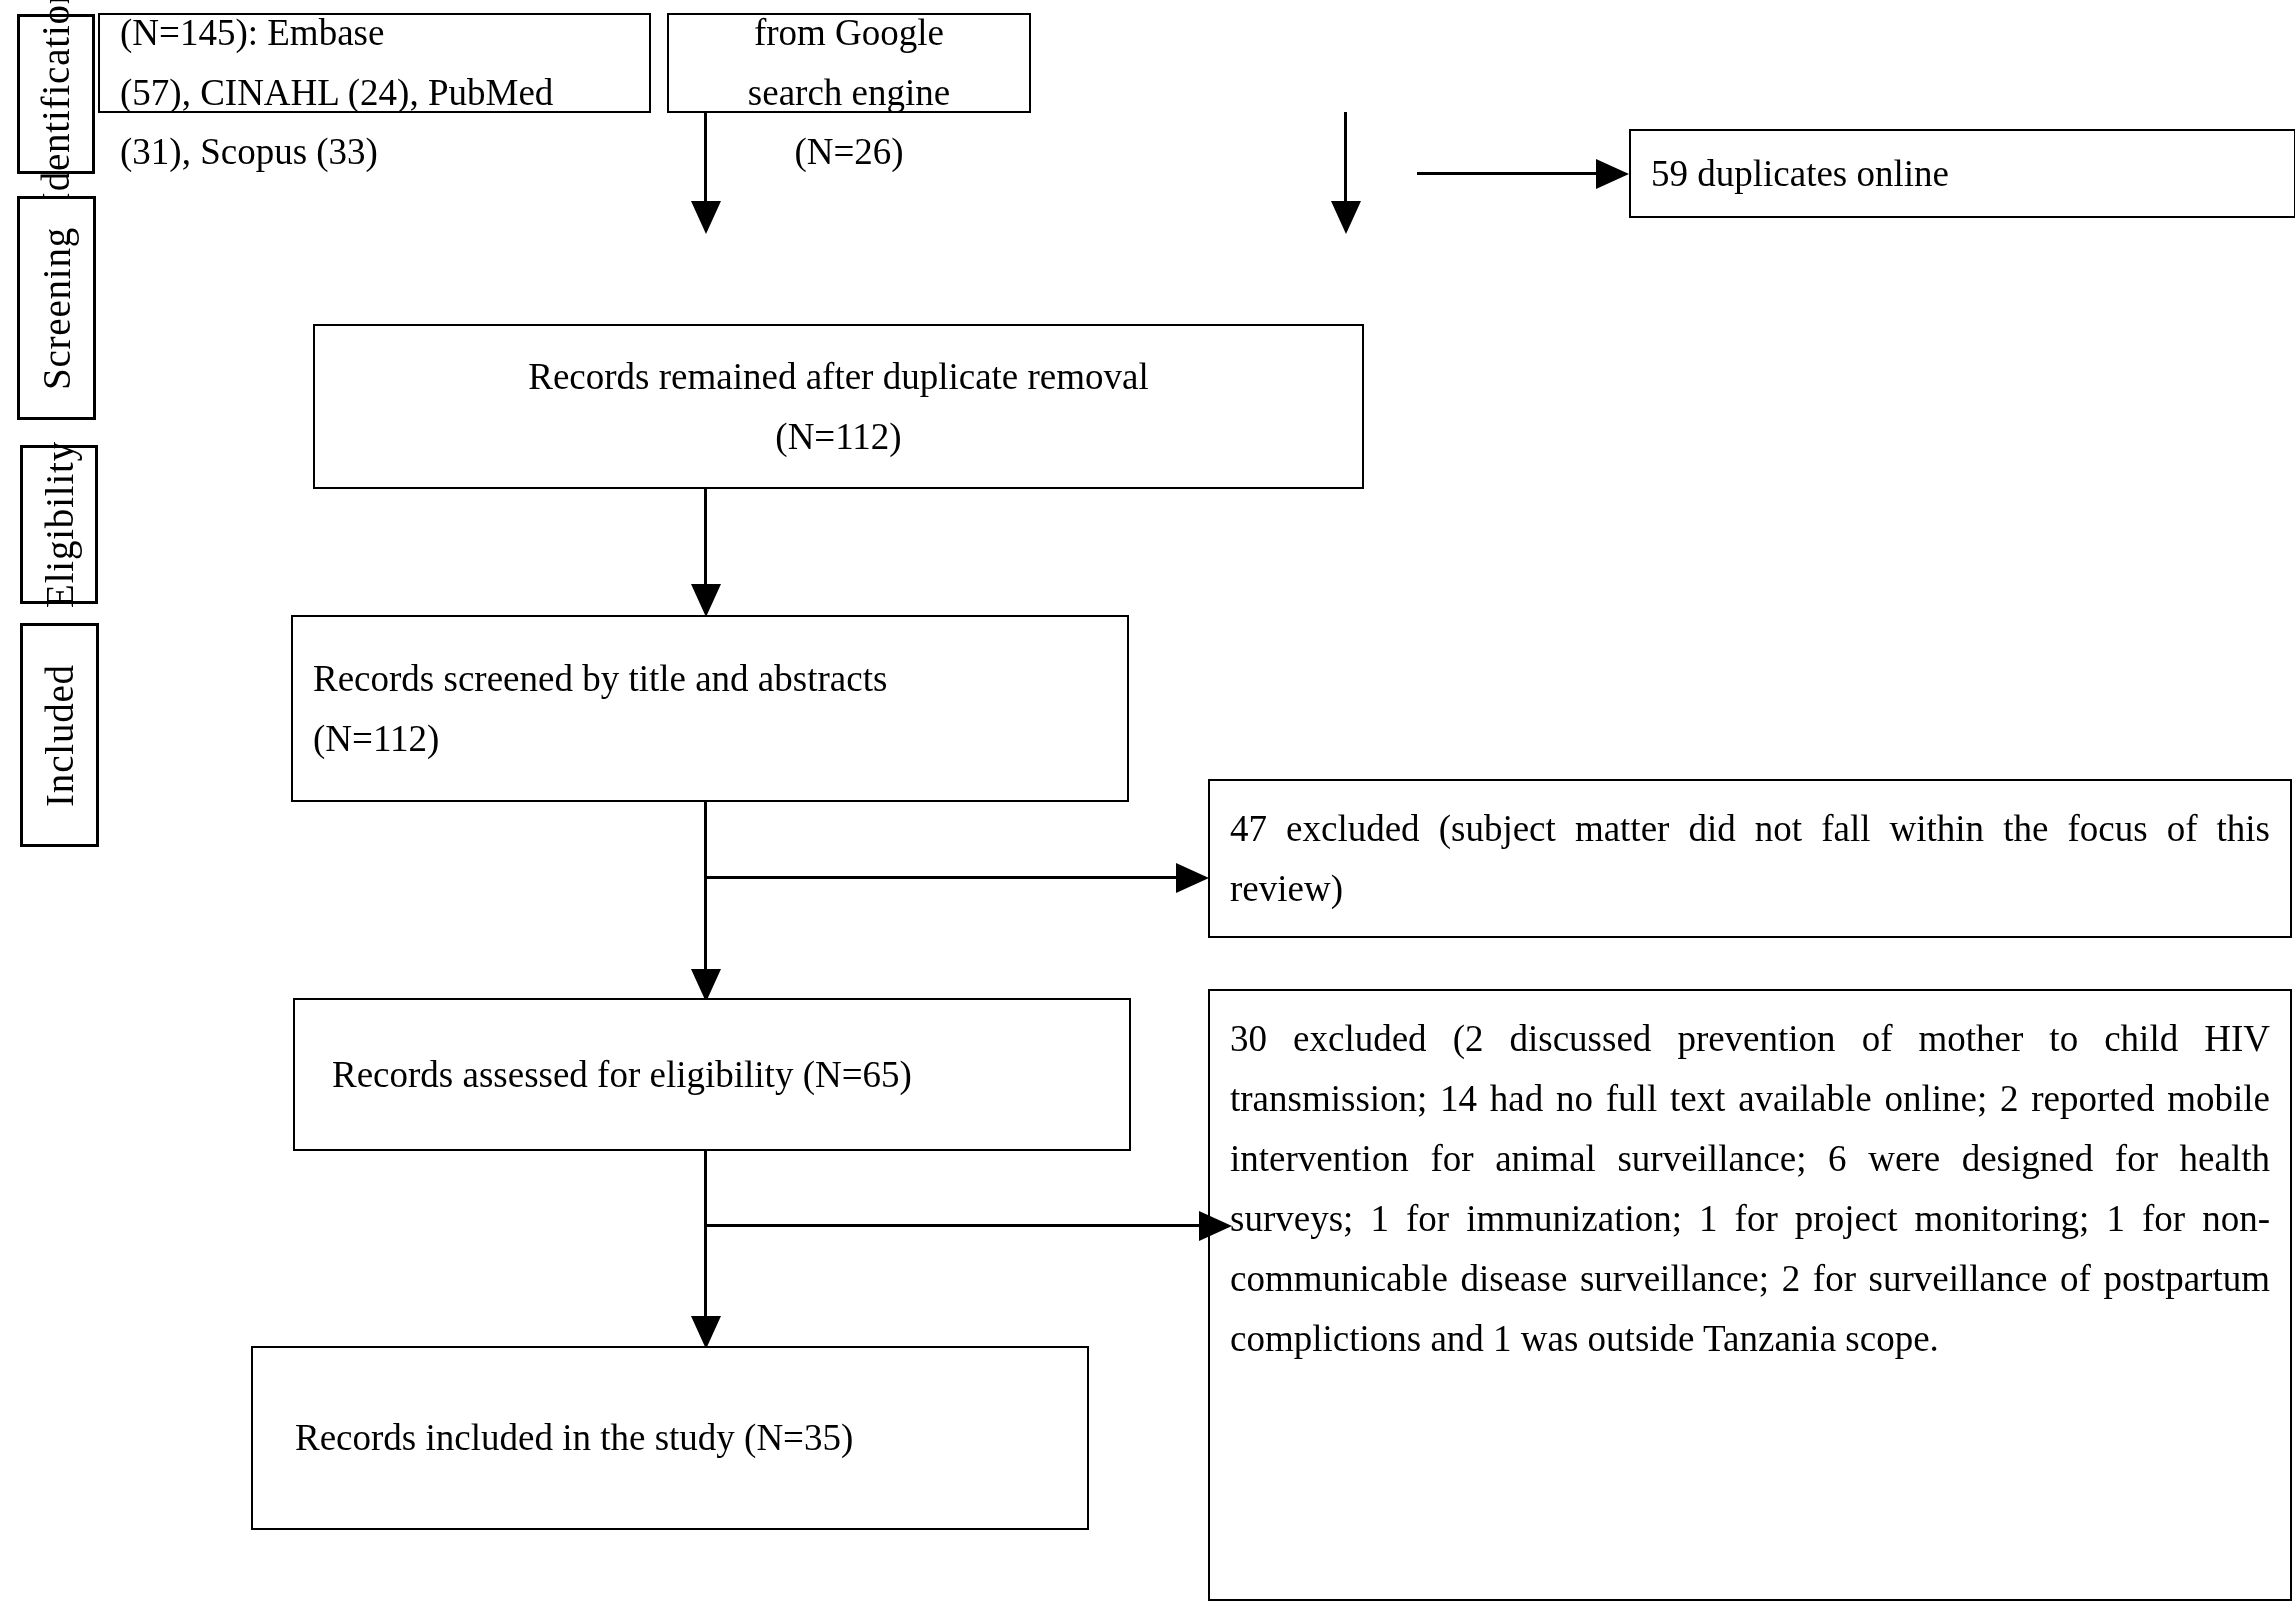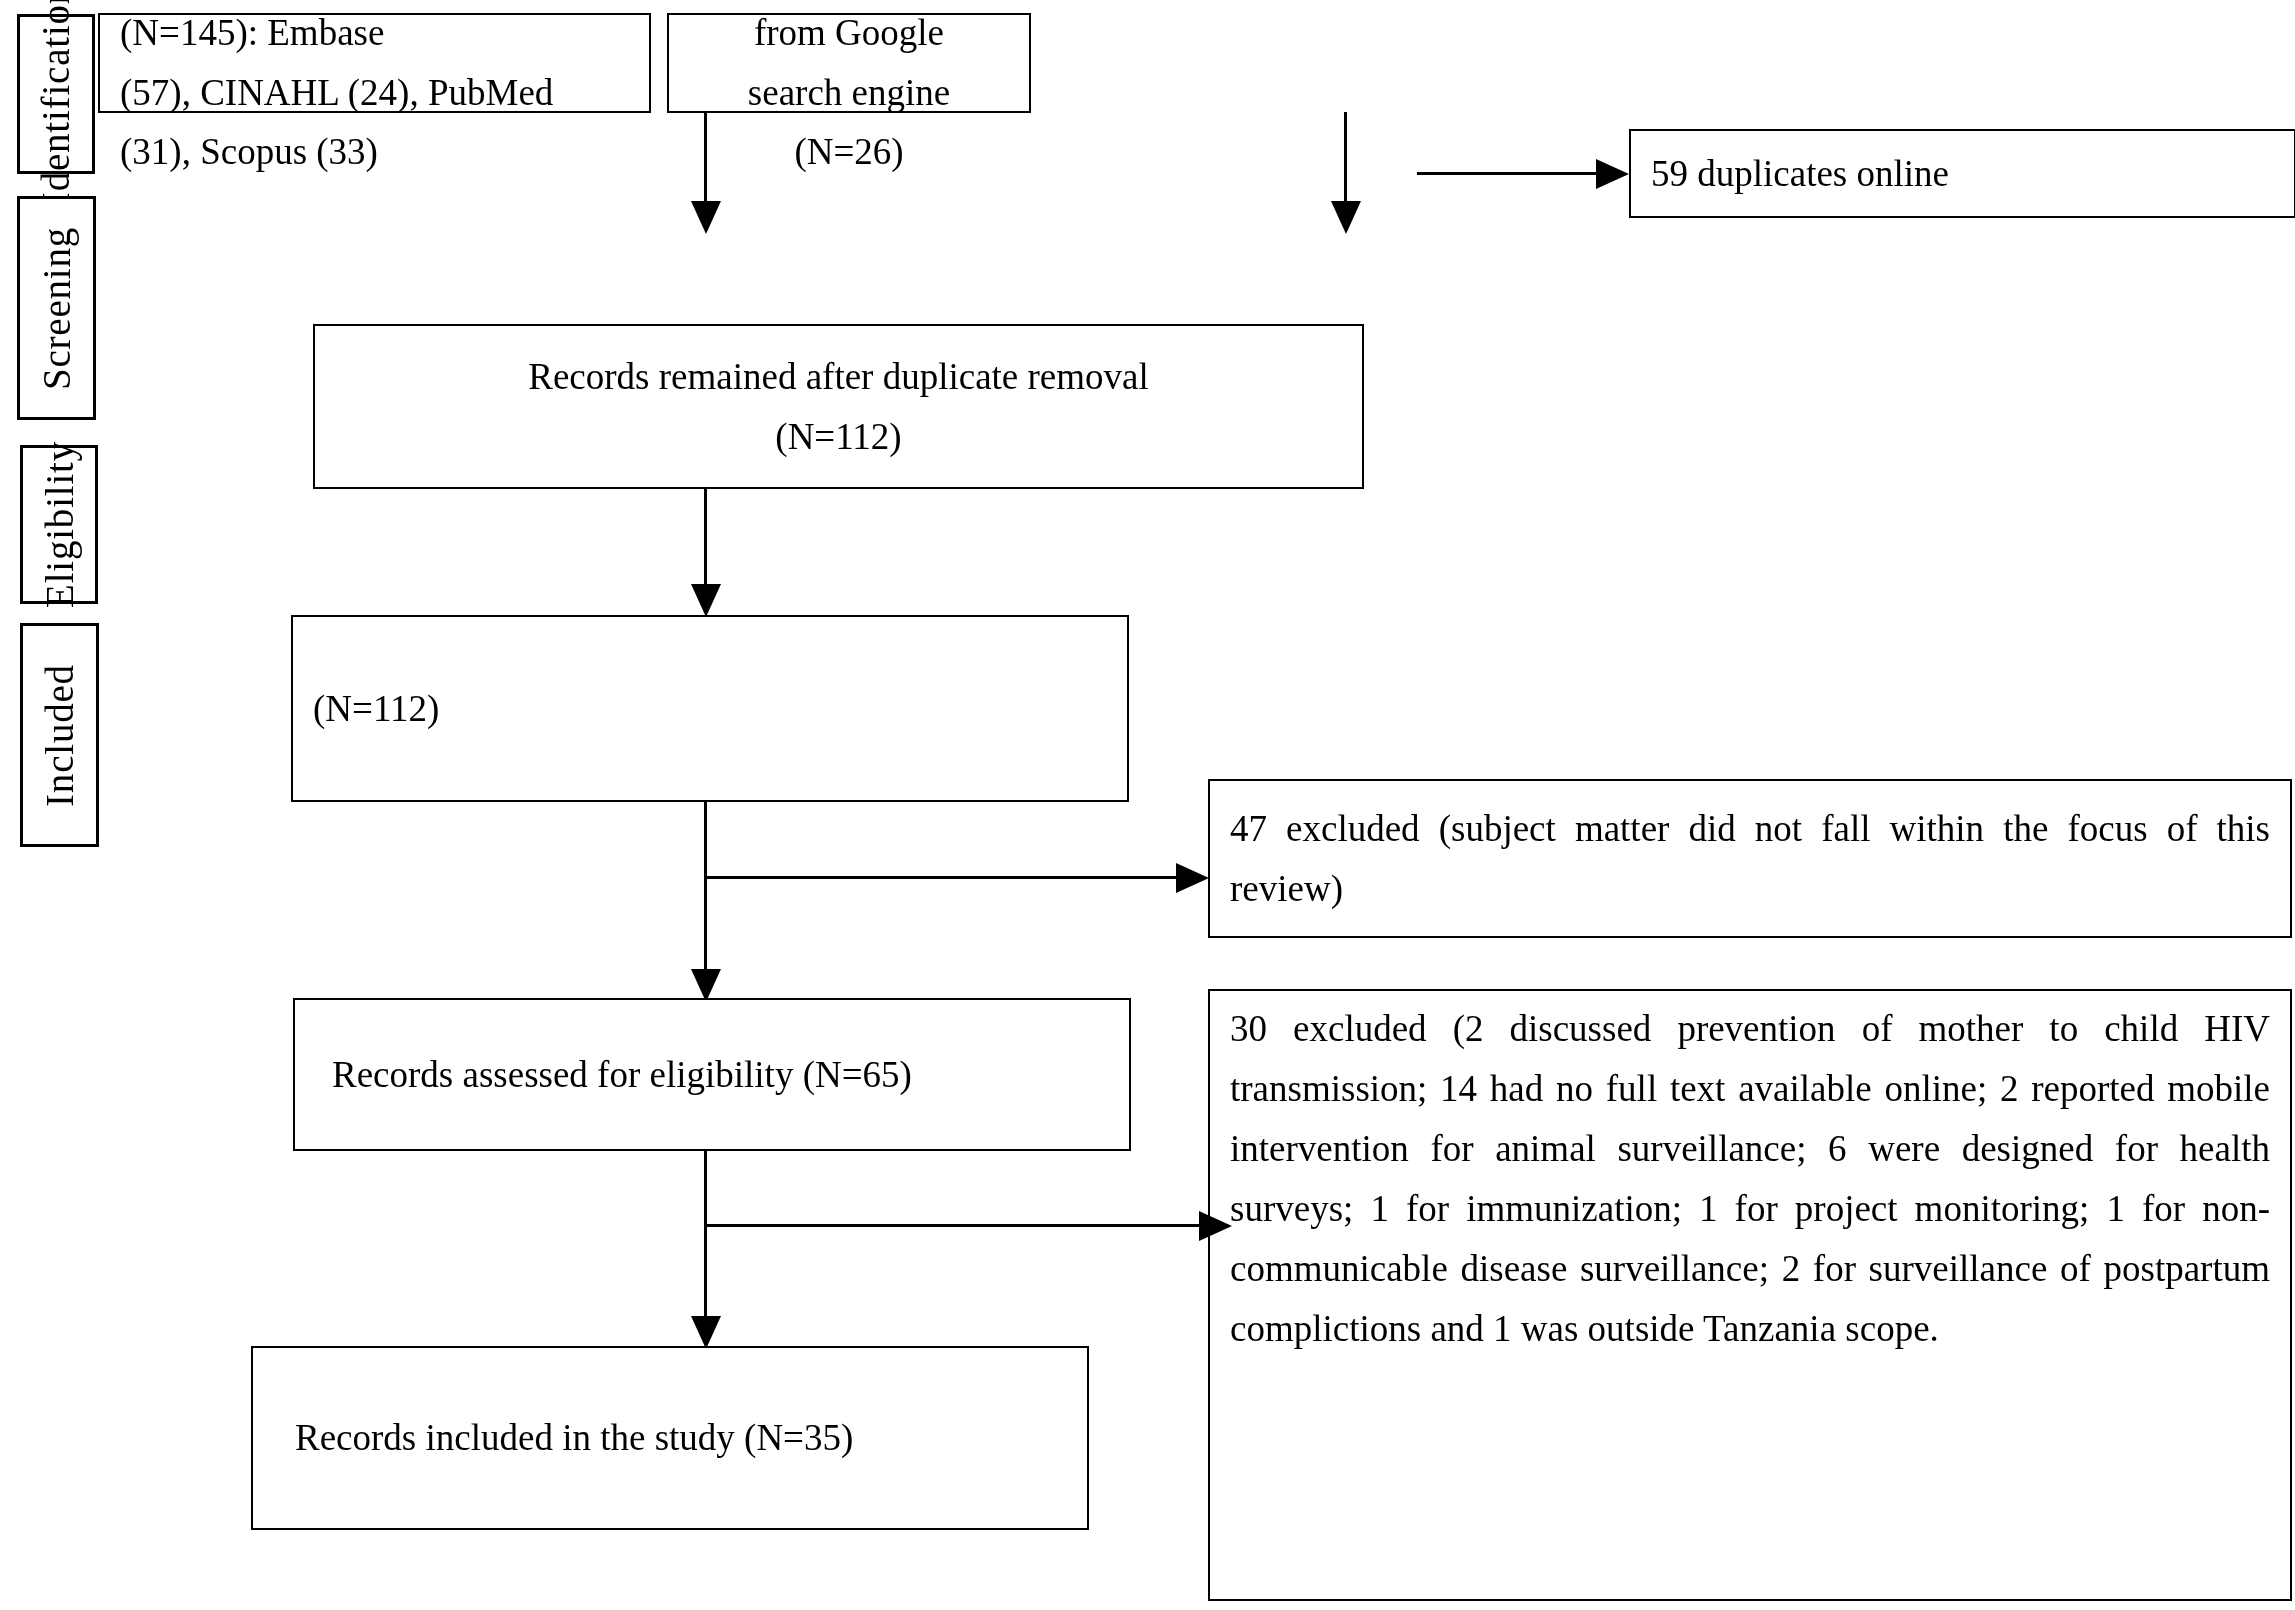--- a/index.html
+++ b/index.html
@@ -149,20 +149,21 @@
         (<span class="b">N=112</span>)
       </div>
     </div>
   </div>
 
   <div class="vline" style="left:704px; top:489px; height:103px;"></div>
   <div class="arrow-down" style="left:691px; top:584px;"></div>
 
   <div class="box" style="left:291px; top:615px; width:838px; height:187px;">
     <div class="box-inner t-left">
+      <div>Records screened by title and abstracts</div>
       <div>
         (<span class="b">N=112</span>)
       </div>
     </div>
   </div>
 
   <div class="box" style="left:1208px; top:779px; width:1084px; height:159px;">
     <div class="box-inner t-just">
       <span class="b">47 excluded</span><span> (subject matter did not fall within the focus of this review)</span>
     </div>
@@ -173,21 +174,21 @@
   <div class="hline" style="left:704px; top:876px; width:477px;"></div>
   <div class="arrow-right" style="left:1176px; top:863px;"></div>
 
   <div class="box" style="left:293px; top:998px; width:838px; height:153px;padding-left:17px;">
     <div class="box-inner t-left">
       <span>Records assessed for eligibility (</span><span class="b">N=65</span><span>)</span>
     </div>
   </div>
 
   <div class="box" style="left:1208px; top:989px; width:1084px; height:612px; align-items:flex-start;">
-    <div class="box-inner t-just" style="padding-top:8px;">
+    <div class="box-inner t-just" style="padding-top:18px;">
       <span class="b">30 excluded</span><span> (2 discussed prevention of mother to child HIV transmission; 14 had no full text available online; 2 reported mobile intervention for animal surveillance; 6 were designed   for health surveys; 1 for immunization; 1 for project monitoring; 1 for non-communicable disease surveillance; 2 for surveillance of postpartum complictions and 1 was outside Tanzania scope.</span>
     </div>
   </div>
 
   <div class="vline" style="left:704px; top:1151px; height:173px;"></div>
   <div class="arrow-down" style="left:691px; top:1316px;"></div>
   <div class="hline" style="left:704px; top:1224px; width:500px;"></div>
   <div class="arrow-right" style="left:1199px; top:1211px;"></div>
 
   <div class="box" style="left:251px; top:1346px; width:838px; height:184px;padding-left:22px;">

